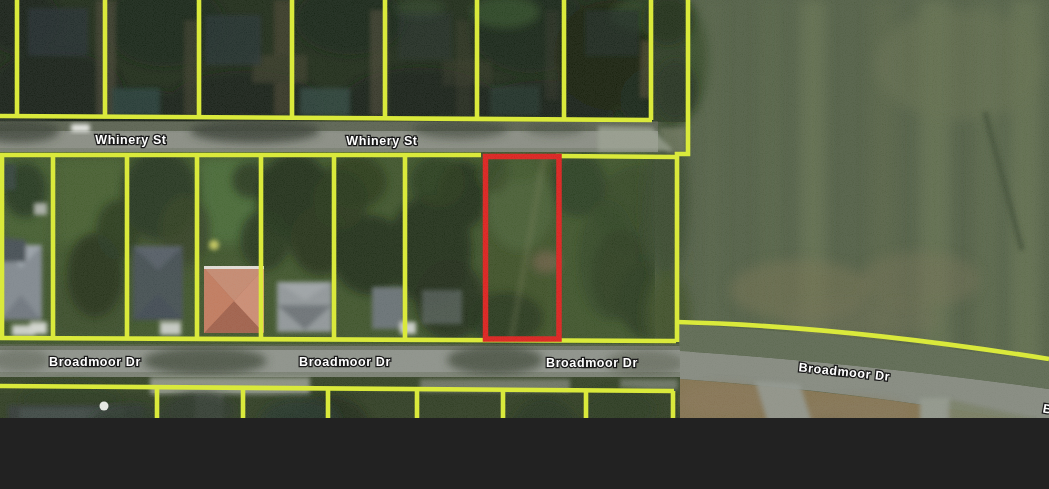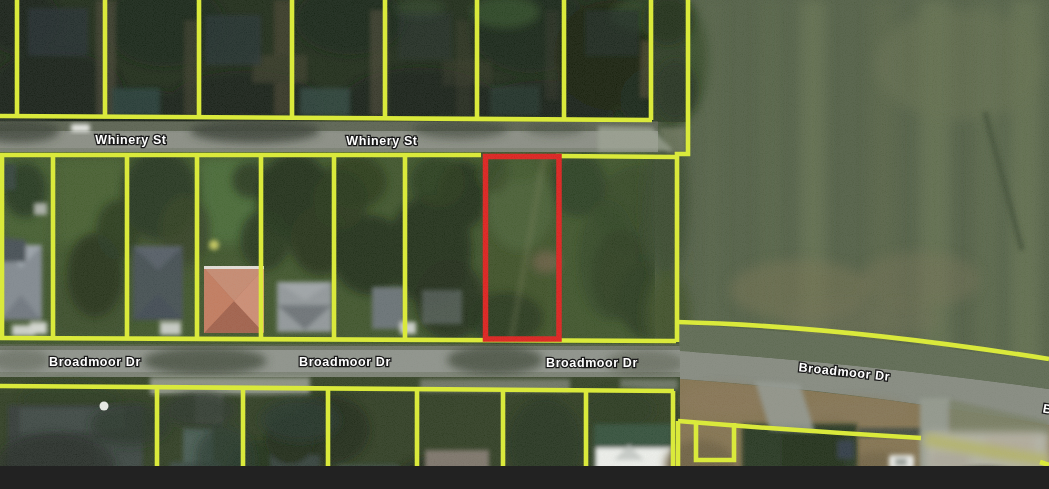--- a/index.html
+++ b/index.html
@@ -1,16 +1,16 @@
 <!DOCTYPE html>
 <html><head>
 <meta charset="utf-8">
 <style>
 html,body{margin:0;padding:0;background:#222;}
-#map{position:relative;width:1049px;height:466px;overflow:hidden;font-family:"Liberation Sans",sans-serif;}
+#map{position:relative;width:1049px;height:418px;overflow:hidden;font-family:"Liberation Sans",sans-serif;}
 </style>
 </head>
 <body>
 <div id="map">
 <svg width="1049" height="489" viewBox="0 0 1049 489" xmlns="http://www.w3.org/2000/svg">
 <defs>
 <filter id="b2" x="-30%" y="-30%" width="160%" height="160%">
           <feGaussianBlur stdDeviation="2"></feGaussianBlur>
         </filter>
 <filter id="b4" x="-40%" y="-40%" width="180%" height="180%">

